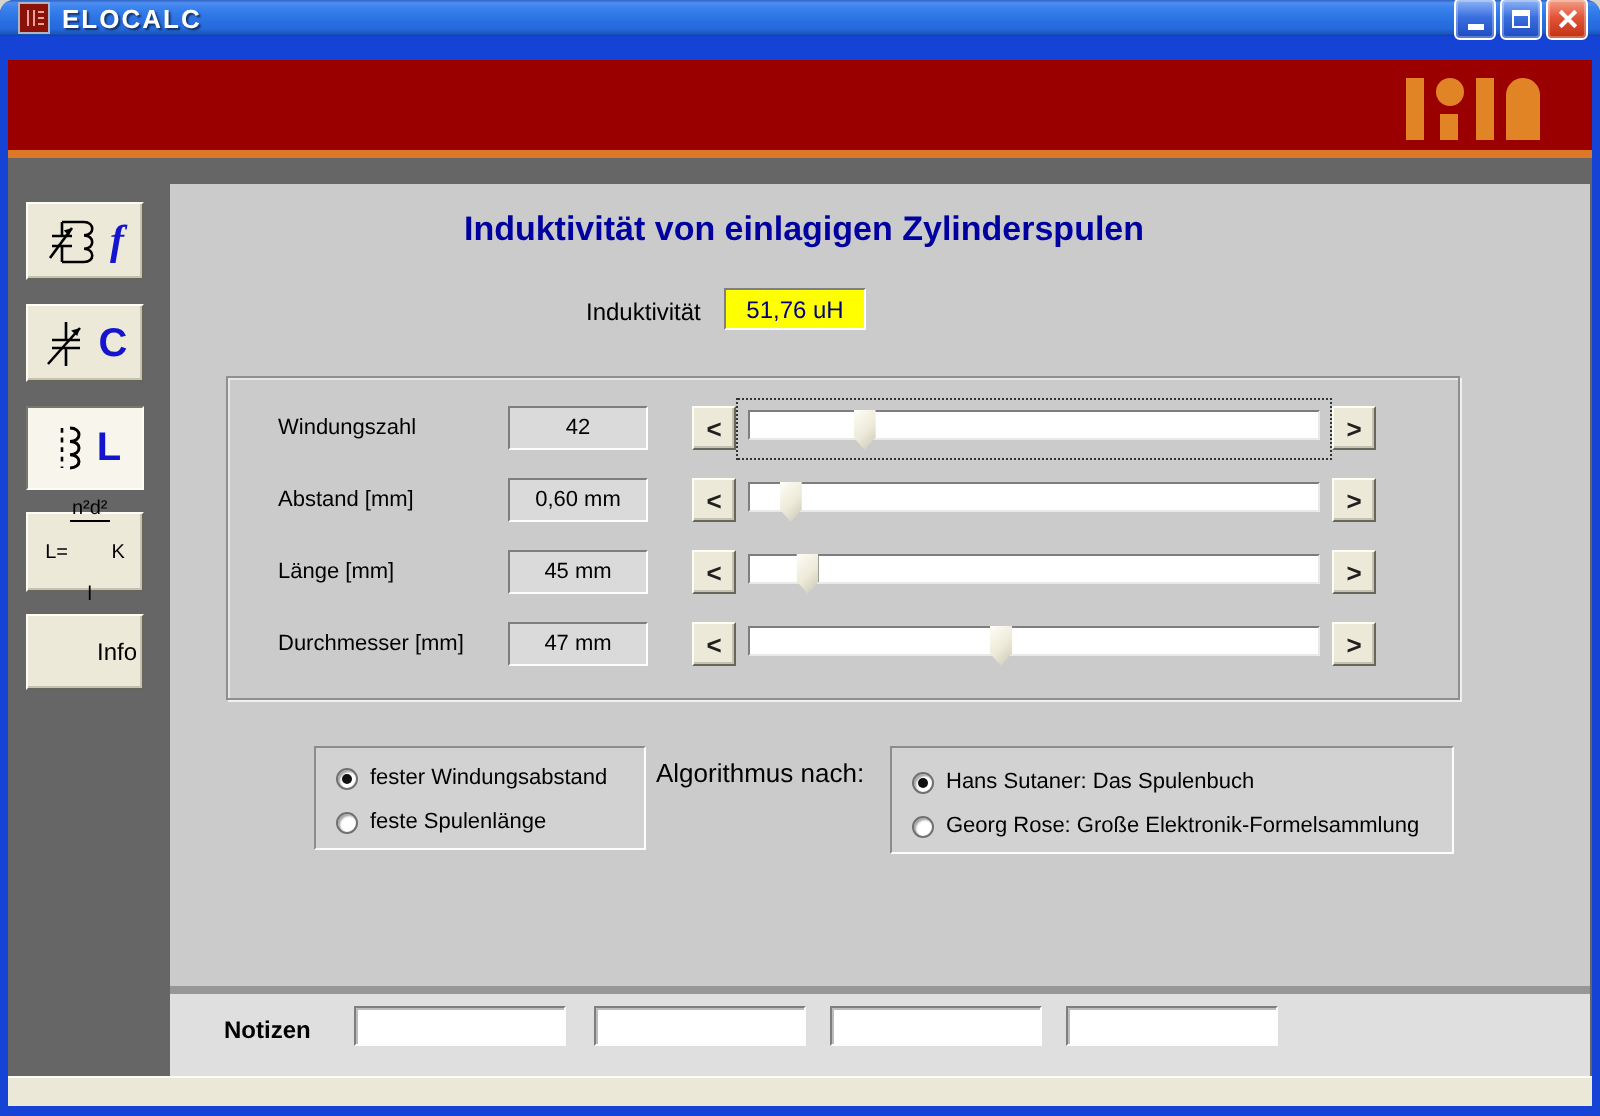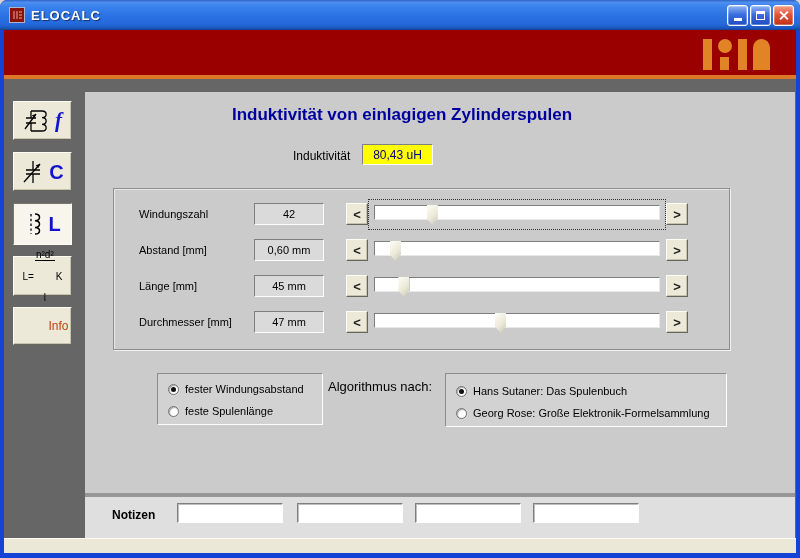--- a/index.html
+++ b/index.html
@@ -3,21 +3,21 @@
 <meta charset="utf-8">
 <style>
   html,body{margin:0;padding:0;background:#D6D3CE;}
   body{width:800px;height:558px;overflow:hidden;font-family:"Liberation Sans",sans-serif;}
   *{box-sizing:border-box;}
 
   .window{position:relative;width:800px;height:558px;background:#1543D6;
     border-radius:7px 7px 0 0;overflow:hidden;}
 
   
-  .titlebar{position:absolute;left:0;top:0;right:0;height:30px;
+  .titlebar{position:absolute;left:0;top:0;right:0;height:18px;
     background:linear-gradient(180deg,#2e63c4 0%,#4f8ef0 8%,#3b83ee 20%,#2a71e2 55%,#2569dc 80%,#1c55bd 94%,#123f96 100%);
     border-radius:7px 7px 0 0;display:flex;align-items:center;padding:0 6px;}
   .tb-icon{width:16px;height:16px;margin:0 6px 0 3px;flex:none;}
   .tb-title{color:#fff;font-size:13px;font-weight:bold;letter-spacing:1px;
     text-shadow:1px 1px 1px rgba(0,0,0,.55);}
   .tb-spacer{flex:1;}
   .tb-btn{width:21px;height:21px;margin-left:2px;border-radius:3px;border:1px solid #fff;
     display:flex;align-items:center;justify-content:center;cursor:pointer;
     box-shadow:inset 0 0 0 1px rgba(255,255,255,.28);}
   .tb-min,.tb-max{background:linear-gradient(180deg,#8fb4f4 0%,#3a6fe0 45%,#1e4cc0 100%);}
@@ -47,21 +47,21 @@
     box-shadow:inset -1px -1px 0 #C6C2B0;
     display:flex;align-items:center;justify-content:center;gap:4px;padding:0;}
   .side-btn.checked{background:#F8F6EC;border-color:#77776C #FDFDF6 #FDFDF6 #77776C;box-shadow:none;}
   .btn-f{top:101px;height:39px;}
   .btn-c{top:152px;height:39px;}
   .btn-l{top:203px;height:42px;}
   .btn-formula{top:256px;height:40px;}
   .btn-info{top:307px;height:38px;}
   .side-label{color:#1414CE;font-size:20px;font-weight:bold;line-height:1;}
   .btn-f .side-label{font-family:"Liberation Serif",serif;font-style:italic;font-size:21px;}
-  .info-label{color:#c2410c;font-size:12px;font-weight:normal;margin-left:32px;}
+  .info-label{color:#000000;font-size:12px;font-weight:normal;margin-left:32px;}
   .frm{font-size:10px;color:#000;display:flex;align-items:center;gap:1px;}
   .frac{display:inline-flex;flex-direction:column;align-items:center;line-height:1.1;gap:31px;}
   .frac .num{border-bottom:1px solid #000;padding:0 1px;}
 
   
   .main-panel{position:absolute;left:85px;top:92px;width:710px;height:401px;background:#CBCBCB;}
   .heading{position:absolute;left:0;top:13px;width:610px;text-align:center;
     color:#0000A0;font-size:17px;font-weight:bold;padding-left:24px;}
   .result-label{position:absolute;left:208px;top:57px;font-size:12px;color:#000000;}
   .result-box{position:absolute;left:277px;top:52px;width:71px;height:21px;background:#FFFF00;
@@ -193,21 +193,21 @@
 
   <button class="side-btn btn-info">
     <span class="side-label info-label">Info</span>
   </button>
 
   <div class="main-panel">
     <div class="heading">Induktivität von einlagigen Zylinderspulen</div>
 
     <span class="result-label">Induktivität</span>
     <div class="result-box">
-      <span>80,43 uH</span>
+      <span>51,76 uH</span>
     </div>
 
     <div class="gbox">
 
       <div class="prow" style="top:13px">
         <span class="p-label">Windungszahl</span>
         <div class="p-value">
           <span>42</span>
         </div>
         <button class="arrow-btn arrow-left">&lt;</button>

